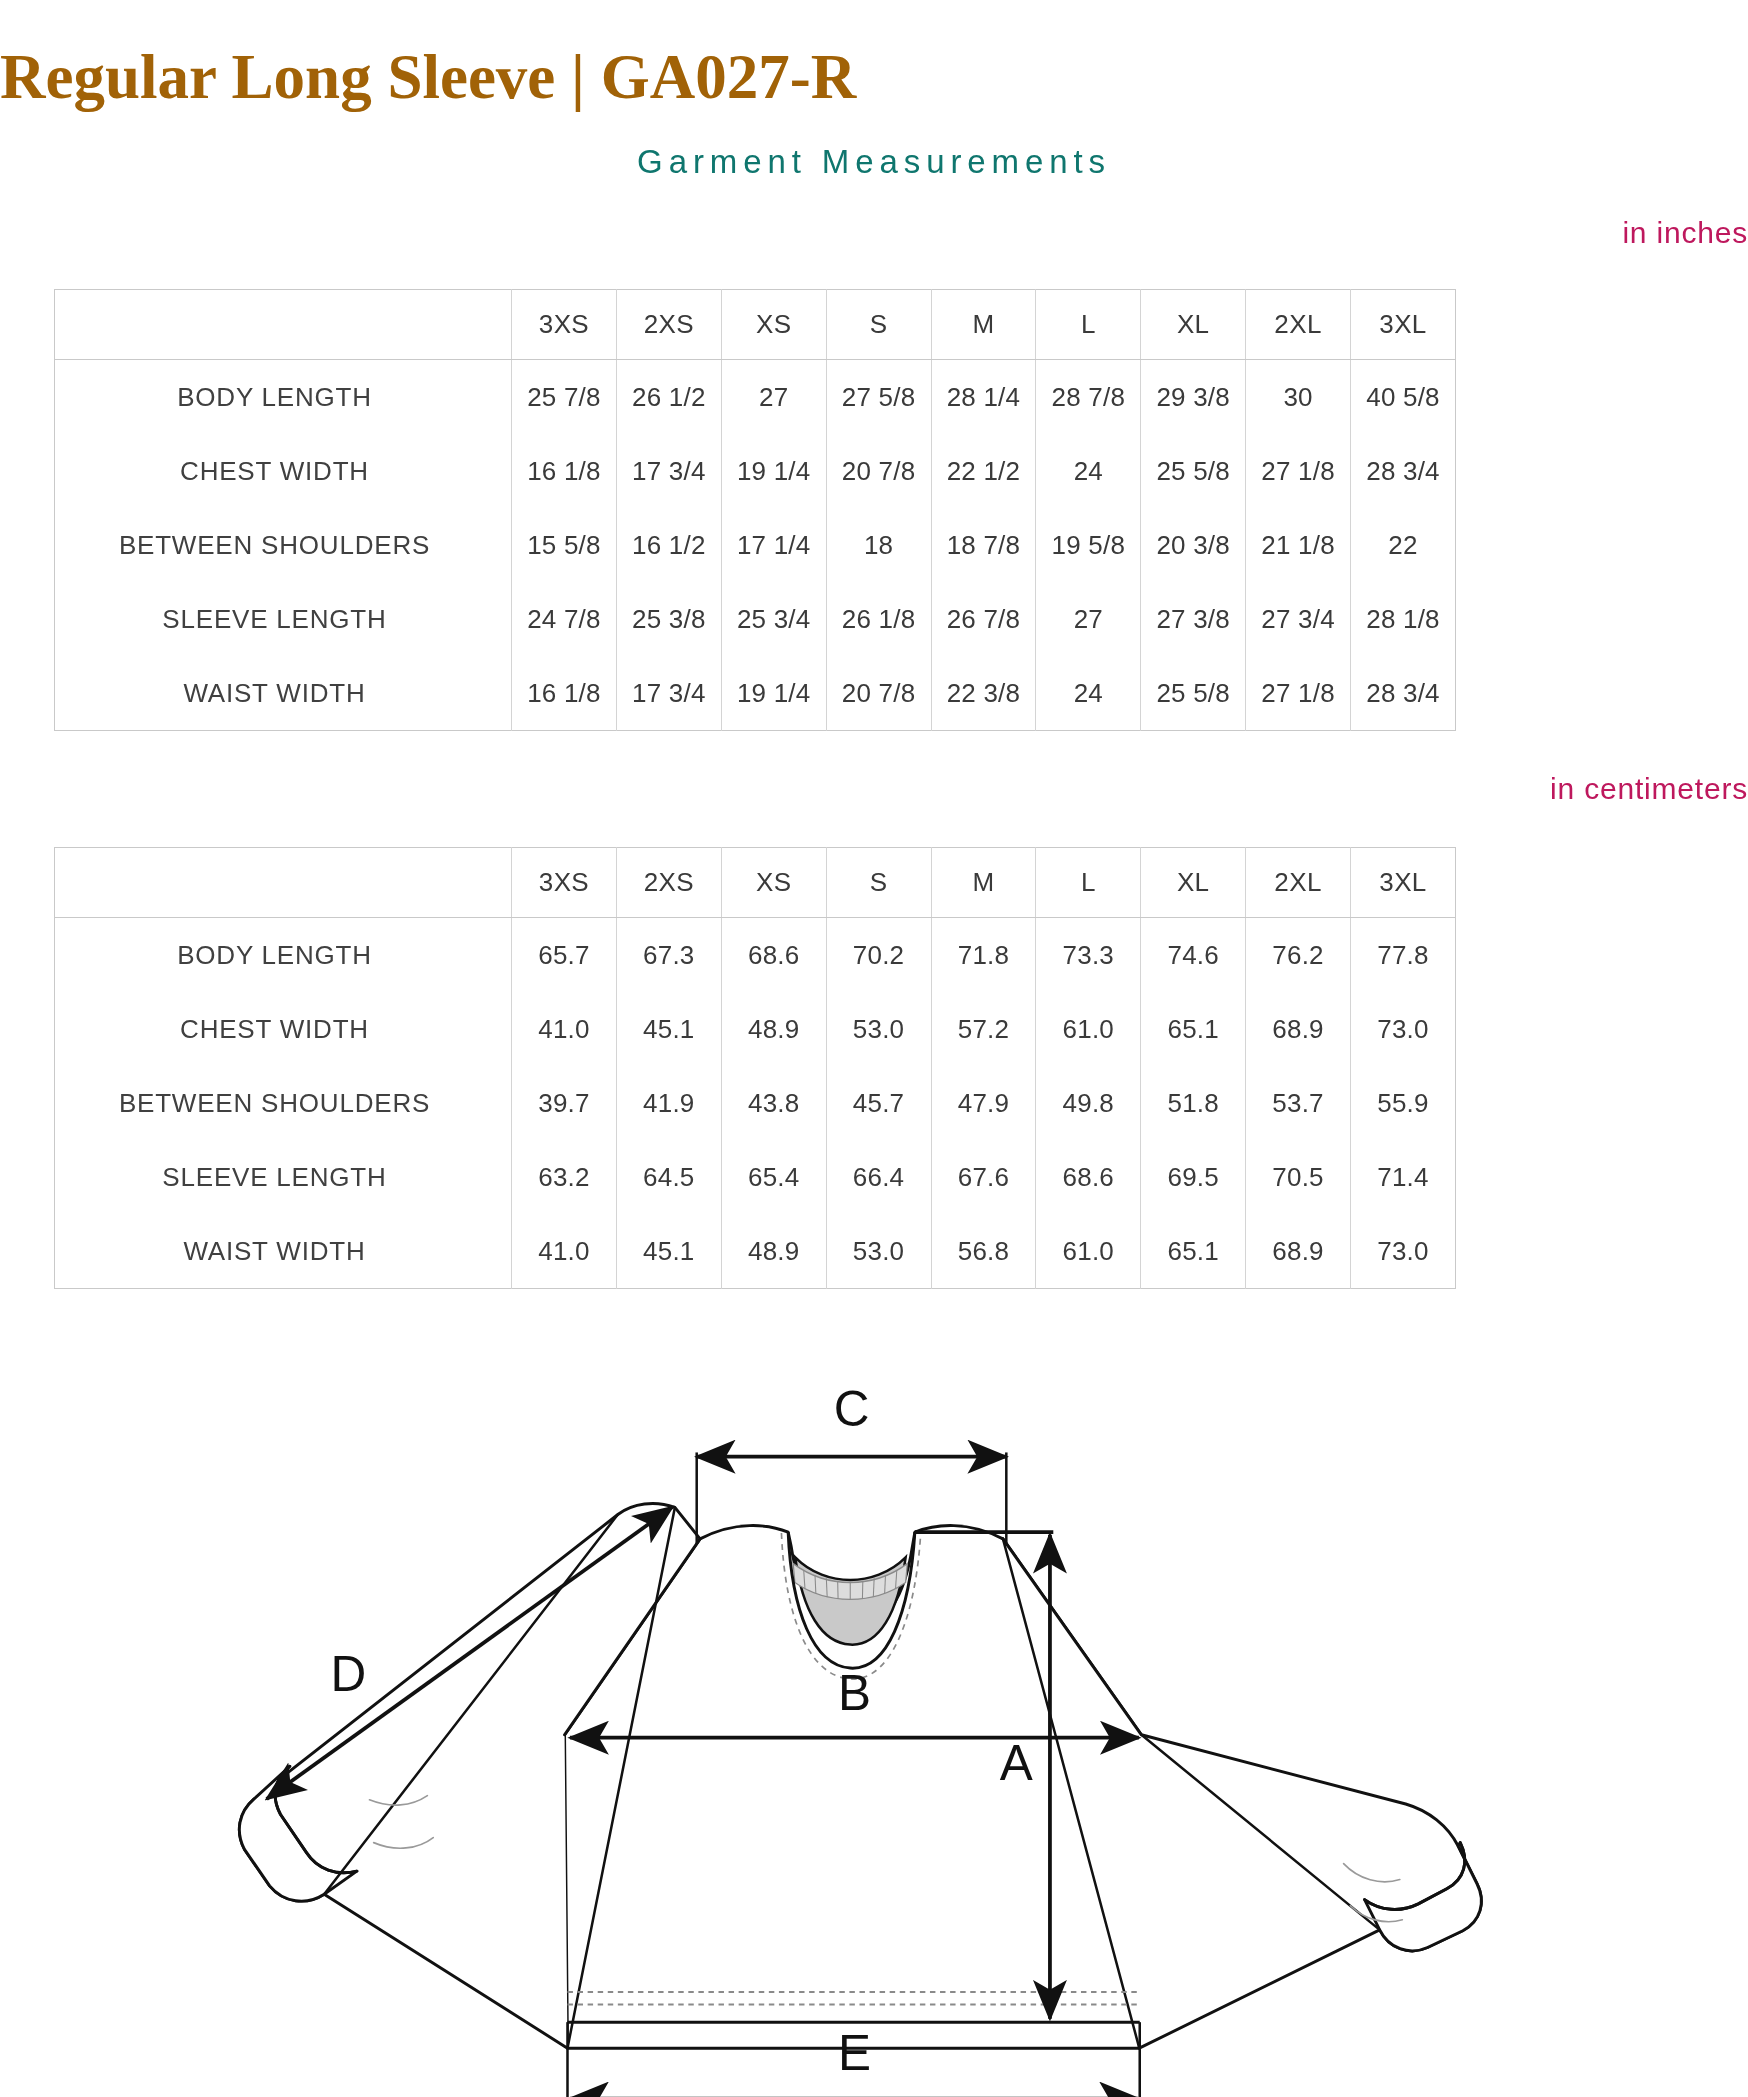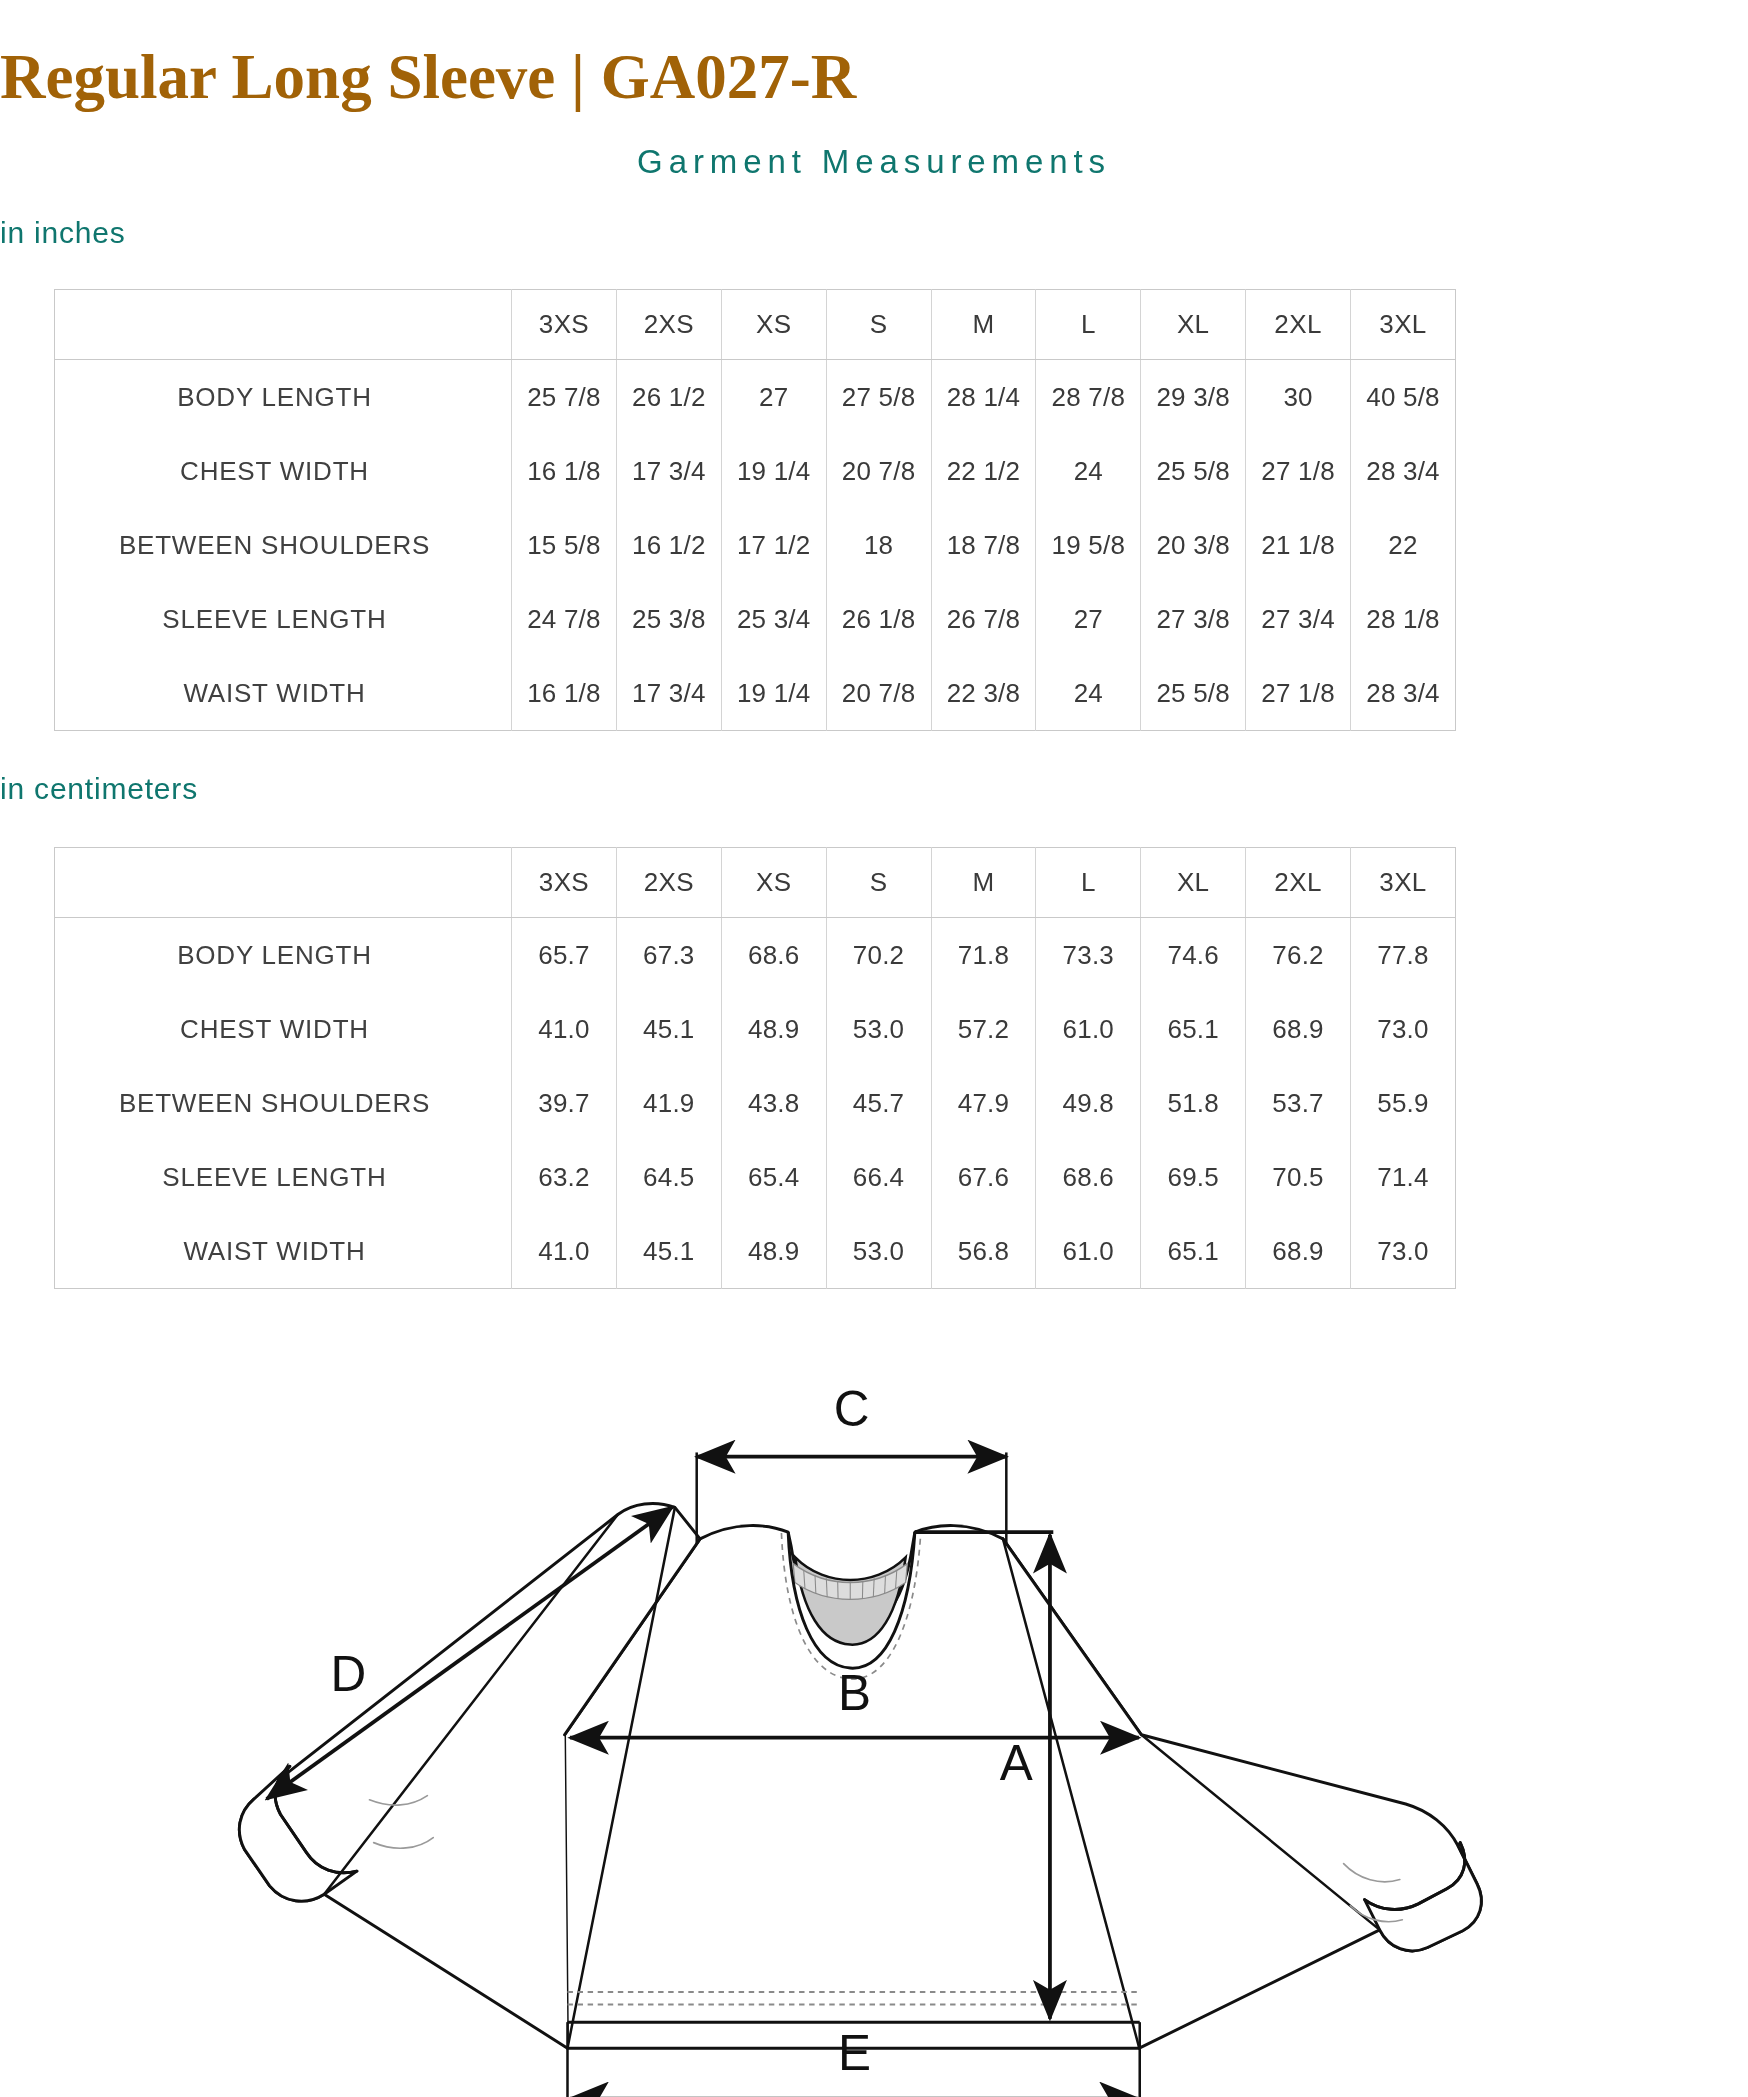--- a/index.html
+++ b/index.html
@@ -40,25 +40,25 @@
     font-size: 33px;
     font-weight: 300;
     letter-spacing: 5.9px;
     color: #0f766e;
     line-height: 1;
   }
   .unit-label {
     position: absolute;
     left: 0;
     width: 1748px;
-    text-align: left;
+    text-align: right;
     font-size: 30px;
     font-weight: 300;
     letter-spacing: 0.8px;
-    color: #0f766e;
+    color: #be185d;
     line-height: 1;
   }
   #unit-inches { top: 218px; }
   #unit-cm     { top: 774px; }
 
   
   .size-table {
     position: absolute;
     left: 54px;
     width: 1402px;
@@ -181,21 +181,21 @@
       <td>22 1/2</td>
       <td>24</td>
       <td>25 5/8</td>
       <td>27 1/8</td>
       <td>28 3/4</td>
     </tr>
     <tr>
       <td class="row-label">BETWEEN SHOULDERS</td>
       <td>15 5/8</td>
       <td>16 1/2</td>
-      <td>17 1/2</td>
+      <td>17 1/4</td>
       <td>18</td>
       <td>18 7/8</td>
       <td>19 5/8</td>
       <td>20 3/8</td>
       <td>21 1/8</td>
       <td>22</td>
     </tr>
     <tr>
       <td class="row-label">SLEEVE LENGTH</td>
       <td>24 7/8</td>

